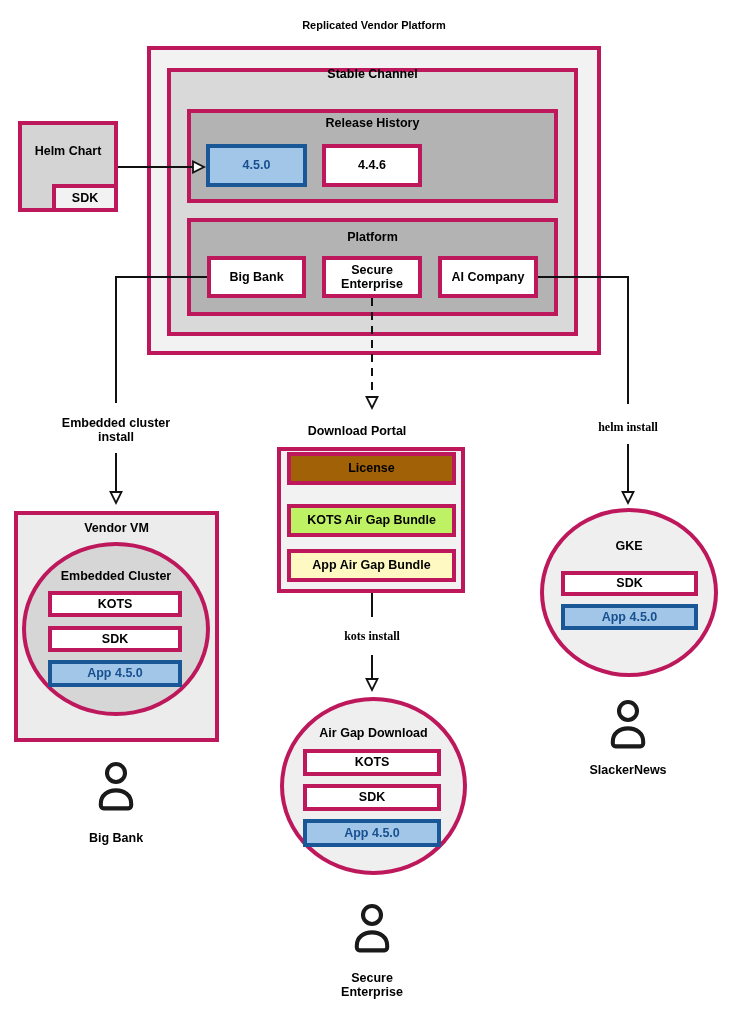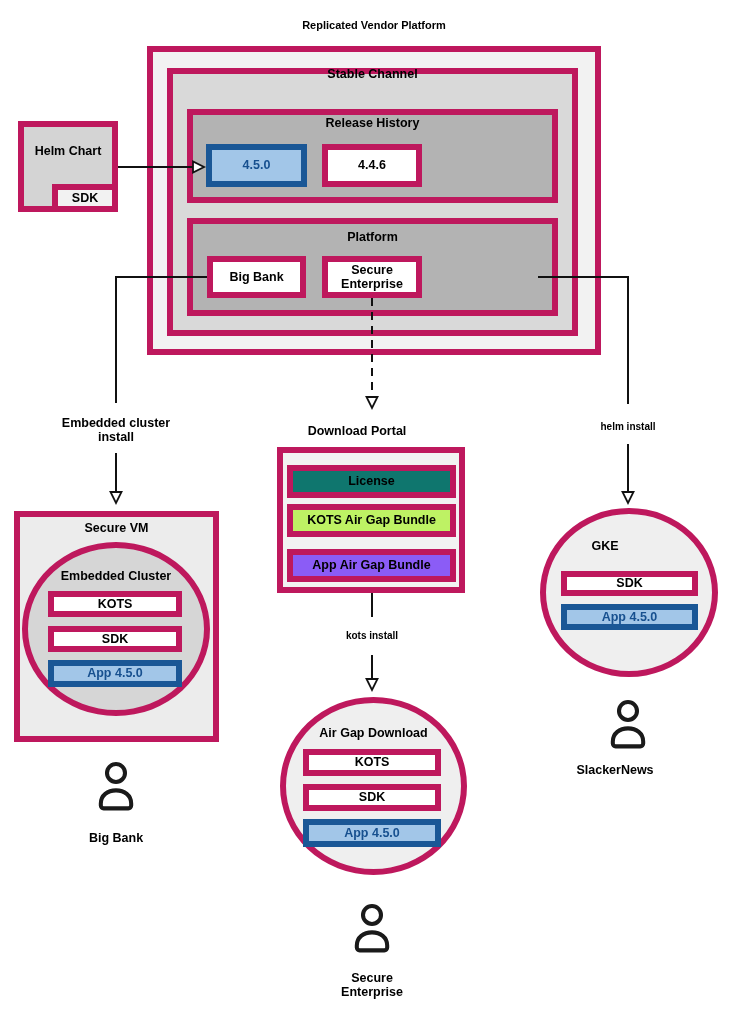--- a/index.html
+++ b/index.html
@@ -8,42 +8,42 @@
     width: 734px;
     height: 1026px;
     background: #ffffff;
     font-family: "Liberation Sans", sans-serif;
     color: #000;
     overflow: hidden;
   }
   .box {
     position: absolute;
     box-sizing: border-box;
-    border: 6px solid #be185d;
+    border: 4px solid #be185d;
   }
   .cell {
     display: flex;
     align-items: center;
     justify-content: center;
     text-align: center;
     font-weight: bold;
     font-size: 12.5px;
     line-height: 1.15;
   }
   .lbl {
     position: absolute;
     font-weight: bold;
     font-size: 12.5px;
     text-align: center;
     line-height: 14px;
   }
   .mono {
-    font-family: Liberation Sans, sans-serif;
+    font-family: Liberation Serif, serif;
     font-weight: bold;
-    font-size: 10px;
+    font-size: 12px;
     letter-spacing: 0px;
   }
   .circle { border-radius: 50%; }
   .whitebox { background: #ffffff; }
   .hl { background: #a2c6e8; border-color: #1a5796; color: #17508f; }
   .overlay {
     position: absolute;
     left: 0; top: 0;
     z-index: 20;
     pointer-events: none;
@@ -67,73 +67,74 @@
 
   <div class="box" style="left:187px; top:109px; width:371px; height:94px; background:#b3b3b3;"></div>
   <div class="lbl" style="left:187px; top:116px; width:371px;">Release History</div>
   <div class="box cell hl" style="left: 206px; top: 144px; width: 101px; height: 43px; background: rgb(162, 198, 232); border-color: rgb(26, 87, 150); color: rgb(23, 80, 143);">4.5.0</div>
   <div class="box cell whitebox" style="left:322px; top:144px; width:100px; height:43px;">4.4.6</div>
 
   <div class="box" style="left:187px; top:218px; width:371px; height:98px; background:#b3b3b3;"></div>
   <div class="lbl" style="left:187px; top:230px; width:371px;">Platform</div>
   <div class="box cell whitebox" style="left:207px; top:256px; width:99px; height:42px;">Big Bank</div>
   <div class="box cell whitebox" style="left:322px; top:256px; width:100px; height:42px;">Secure Enterprise</div>
+  <div class="box cell whitebox" style="left:438px; top:256px; width:100px; height:42px;">AI Company</div>
 
   <div class="box" style="left:18px; top:121px; width:100px; height:91px; background:#d4d4d4;"></div>
   <div class="lbl" style="left:18px; top:144px; width:100px;">Helm Chart</div>
   <div class="box cell" style="left:52px; top:184px; width:66px; height:28px; background:#f2f2f2;">SDK</div>
 
   <div class="lbl" style="left:56px; top:416px; width:120px;">Embedded cluster install</div>
 
   <div class="box" style="left:14px; top:511px; width:205px; height:231px; background:#ececec;"></div>
-  <div class="lbl" style="left:14px; top:521px; width:205px;">Secure VM</div>
+  <div class="lbl" style="left:14px; top:521px; width:205px;">Vendor VM</div>
   <div class="box circle" style="left:22px; top:542px; width:188px; height:174px; background:#d6d6d6;"></div>
   <div class="lbl" style="left:22px; top:569px; width:188px;">Embedded Cluster</div>
   <div class="box cell whitebox" style="left:48px; top:591px; width:134px; height:26px;">KOTS</div>
   <div class="box cell whitebox" style="left:48px; top:626px; width:134px; height:26px;">SDK</div>
   <div class="box cell hl" style="left: 48px; top: 660px; width: 134px; height: 27px; background: rgb(162, 198, 232); border-color: rgb(26, 87, 150); color: rgb(23, 80, 143);">App 4.5.0</div>
 
   <svg class="user-svg" style="left:89px; top:760px;" width="54" height="54" viewBox="0 0 48 48">
     <circle cx="24" cy="11.5" r="8" fill="none" stroke="#1a1a1a" stroke-width="3.6"></circle>
     <path d="M10.5 40.5 v-1.8 c0 -7.4 6 -11.7 13.5 -11.7 s13.5 4.3 13.5 11.7 v1.8 c0 1.4 -1.1 2.5 -2.5 2.5 h-22 c-1.4 0 -2.5 -1.1 -2.5 -2.5 z" fill="none" stroke="#1a1a1a" stroke-width="3.6" stroke-linejoin="round"></path>
   </svg>
   <div class="lbl" style="left:66px; top:831px; width:100px;">Big Bank</div>
 
   <div class="lbl" style="left:282px; top:424px; width:150px;">Download Portal</div>
   <div class="box" style="left:277px; top:447px; width:188px; height:146px; background:#f2f2f2;"></div>
-  <div class="box cell" style="left:287px; top:465px; width:169px; height:33px; background:#0f766e;">License</div>
+  <div class="box cell" style="left:287px; top:452px; width:169px; height:33px; background:#a16207;">License</div>
   <div class="box cell" style="left:287px; top:504px; width:169px; height:33px; background:#bef264;">KOTS Air Gap Bundle</div>
-  <div class="box cell" style="left:287px; top:549px; width:169px; height:33px; background:#8b5cf6;">App Air Gap Bundle</div>
+  <div class="box cell" style="left:287px; top:549px; width:169px; height:33px; background:#fef9c3;">App Air Gap Bundle</div>
 
   <div class="lbl mono" style="left:292px; top:629px; width:160px;">kots install</div>
 
   <div class="box circle" style="left:280px; top:697px; width:187px; height:178px; background:#efefef;"></div>
   <div class="lbl" style="left:280px; top:726px; width:187px;">Air Gap Download</div>
   <div class="box cell whitebox" style="left:303px; top:749px; width:138px; height:27px;">KOTS</div>
   <div class="box cell whitebox" style="left:303px; top:784px; width:138px; height:27px;">SDK</div>
   <div class="box cell hl" style="left: 303px; top: 819px; width: 138px; height: 28px; background: rgb(162, 198, 232); border-color: rgb(26, 87, 150); color: rgb(23, 80, 143);">App 4.5.0</div>
 
   <svg class="user-svg" style="left:345px; top:902px;" width="54" height="54" viewBox="0 0 48 48">
     <circle cx="24" cy="11.5" r="8" fill="none" stroke="#1a1a1a" stroke-width="3.6"></circle>
     <path d="M10.5 40.5 v-1.8 c0 -7.4 6 -11.7 13.5 -11.7 s13.5 4.3 13.5 11.7 v1.8 c0 1.4 -1.1 2.5 -2.5 2.5 h-22 c-1.4 0 -2.5 -1.1 -2.5 -2.5 z" fill="none" stroke="#1a1a1a" stroke-width="3.6" stroke-linejoin="round"></path>
   </svg>
   <div class="lbl" style="left:322px; top:971px; width:100px;">Secure Enterprise</div>
 
   <div class="lbl mono" style="left:548px; top:420px; width:160px;">helm install</div>
 
   <div class="box circle" style="left:540px; top:508px; width:178px; height:169px; background:#efefef;"></div>
-  <div class="lbl" style="left:516px; top:539px; width:178px;">GKE</div>
+  <div class="lbl" style="left:540px; top:539px; width:178px;">GKE</div>
   <div class="box cell whitebox" style="left:561px; top:571px; width:137px; height:25px;">SDK</div>
   <div class="box cell hl" style="left: 561px; top: 604px; width: 137px; height: 26px; background: rgb(162, 198, 232); border-color: rgb(26, 87, 150); color: rgb(23, 80, 143);">App 4.5.0</div>
 
   <svg class="user-svg" style="left:601px; top:698px;" width="54" height="54" viewBox="0 0 48 48">
     <circle cx="24" cy="11.5" r="8" fill="none" stroke="#1a1a1a" stroke-width="3.6"></circle>
     <path d="M10.5 40.5 v-1.8 c0 -7.4 6 -11.7 13.5 -11.7 s13.5 4.3 13.5 11.7 v1.8 c0 1.4 -1.1 2.5 -2.5 2.5 h-22 c-1.4 0 -2.5 -1.1 -2.5 -2.5 z" fill="none" stroke="#1a1a1a" stroke-width="3.6" stroke-linejoin="round"></path>
   </svg>
-  <div class="lbl" style="left:555px; top:763px; width:120px;">SlackerNews</div>
+  <div class="lbl" style="left:568px; top:763px; width:120px;">SlackerNews</div>
 
   <svg class="overlay" width="734" height="1026" viewBox="0 0 734 1026">
 
     <path class="ln" d="M118,167 H193"></path>
     <polygon class="ah" points="193,161.5 193,172.5 204,167"></polygon>
 
     <path class="ln" d="M207,277 H116 V403"></path>
     <path class="ln" d="M116,453 V492"></path>
     <polygon class="ah" points="110.5,492 121.5,492 116,503"></polygon>
 

